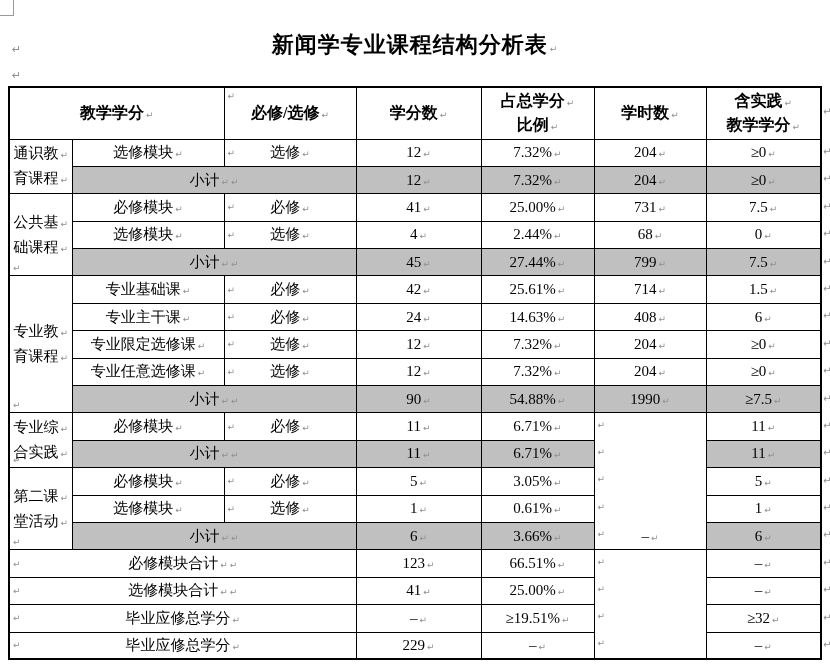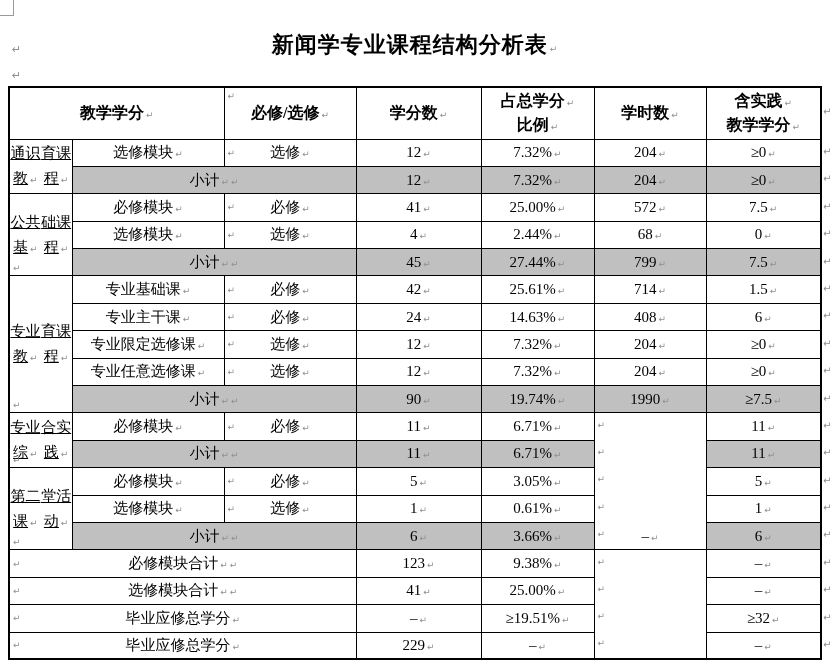--- a/index.html
+++ b/index.html
@@ -34,22 +34,22 @@
     border:1px solid #000;text-align:center;vertical-align:middle;
     padding:0;position:relative;overflow:visible;
   }
   th{font-size:16px;font-weight:bold;line-height:24px;}
   td{font-size:15px;}
   thead tr{height:52px;}
   tbody tr{height:27.4px;}
   tbody tr.gray td{background:#c0c0c0;}
   .hline{line-height:24px;}
   .cat-wrap{
-    display:flex;justify-content:center;
-    height:100%;line-height:25px;text-decoration:underline;
+    display:flex;flex-direction:column;justify-content:center;
+    height:100%;line-height:25px;
   }
   .lead-mk{position:absolute;left:3px;top:50%;transform:translateY(-50%);margin:0;}
   .head-lead-mk{position:absolute;left:3px;top:4px;margin:0;}
   .cat-extra{position:absolute;left:3px;bottom:2px;margin:0;}
   .hm-mk{position:absolute;left:3px;margin:0;}
   .hm-dash{position:absolute;left:0;width:100%;text-align:center;line-height:18px;}
 </style>
 </head>
 <body>
 
@@ -125,21 +125,21 @@
             <div class="cat-wrap">
               <div><span>公共基</span><span class="mk">↵</span></div>
               <div><span>础课程</span><span class="mk">↵</span></div>
             </div>
             <span class="mk cat-extra">↵</span>
           </td>
           <td><span>必修模块</span><span class="mk">↵</span></td>
           <td><span class="mk lead-mk">↵</span><span>必修</span><span class="mk">↵</span></td>
           <td><span>41</span><span class="mk">↵</span></td>
           <td><span>25.00%</span><span class="mk">↵</span></td>
-          <td><span>572</span><span class="mk">↵</span></td>
+          <td><span>731</span><span class="mk">↵</span></td>
           <td><span>7.5</span><span class="mk">↵</span></td>
         </tr>
         <tr>
           <td><span>选修模块</span><span class="mk">↵</span></td>
           <td><span class="mk lead-mk">↵</span><span>选修</span><span class="mk">↵</span></td>
           <td><span>4</span><span class="mk">↵</span></td>
           <td><span>2.44%</span><span class="mk">↵</span></td>
           <td><span>68</span><span class="mk">↵</span></td>
           <td><span>0</span><span class="mk">↵</span></td>
         </tr>
@@ -185,21 +185,21 @@
           <td><span>专业任意选修课</span><span class="mk">↵</span></td>
           <td><span class="mk lead-mk">↵</span><span>选修</span><span class="mk">↵</span></td>
           <td><span>12</span><span class="mk">↵</span></td>
           <td><span>7.32%</span><span class="mk">↵</span></td>
           <td><span>204</span><span class="mk">↵</span></td>
           <td><span>≥0</span><span class="mk">↵</span></td>
         </tr>
         <tr class="gray">
           <td colspan="2"><span>小计</span><span class="mk">↵</span><span class="mk">↵</span></td>
           <td><span>90</span><span class="mk">↵</span></td>
-          <td><span>19.74%</span><span class="mk">↵</span></td>
+          <td><span>54.88%</span><span class="mk">↵</span></td>
           <td><span>1990</span><span class="mk">↵</span></td>
           <td><span>≥7.5</span><span class="mk">↵</span></td>
         </tr>
         <tr>
           <td rowspan="2">
             <div class="cat-wrap">
               <div><span>专业综</span><span class="mk">↵</span></div>
               <div><span>合实践</span><span class="mk">↵</span></div>
             </div>
             <span class="mk cat-extra">↵</span>
@@ -247,21 +247,21 @@
         </tr>
         <tr class="gray">
           <td colspan="2"><span>小计</span><span class="mk">↵</span><span class="mk">↵</span></td>
           <td><span>6</span><span class="mk">↵</span></td>
           <td><span>3.66%</span><span class="mk">↵</span></td>
           <td><span>6</span><span class="mk">↵</span></td>
         </tr>
         <tr>
           <td colspan="3"><span class="mk lead-mk">↵</span><span>必修模块合计</span><span class="mk">↵</span><span class="mk">↵</span></td>
           <td><span>123</span><span class="mk">↵</span></td>
-          <td><span>9.38%</span><span class="mk">↵</span></td>
+          <td><span>66.51%</span><span class="mk">↵</span></td>
           <td rowspan="4">
             <span class="mk hm-mk" style="top: 7.5px;">↵</span>
             <span class="mk hm-mk" style="top: 34.5px;">↵</span>
             <span class="mk hm-mk" style="top: 61.5px;">↵</span>
             <span class="mk hm-mk" style="top: 88.5px;">↵</span>
           </td>
           <td><span>–</span><span class="mk">↵</span></td>
         </tr>
         <tr>
           <td colspan="3"><span class="mk lead-mk">↵</span><span>选修模块合计</span><span class="mk">↵</span><span class="mk">↵</span></td>

